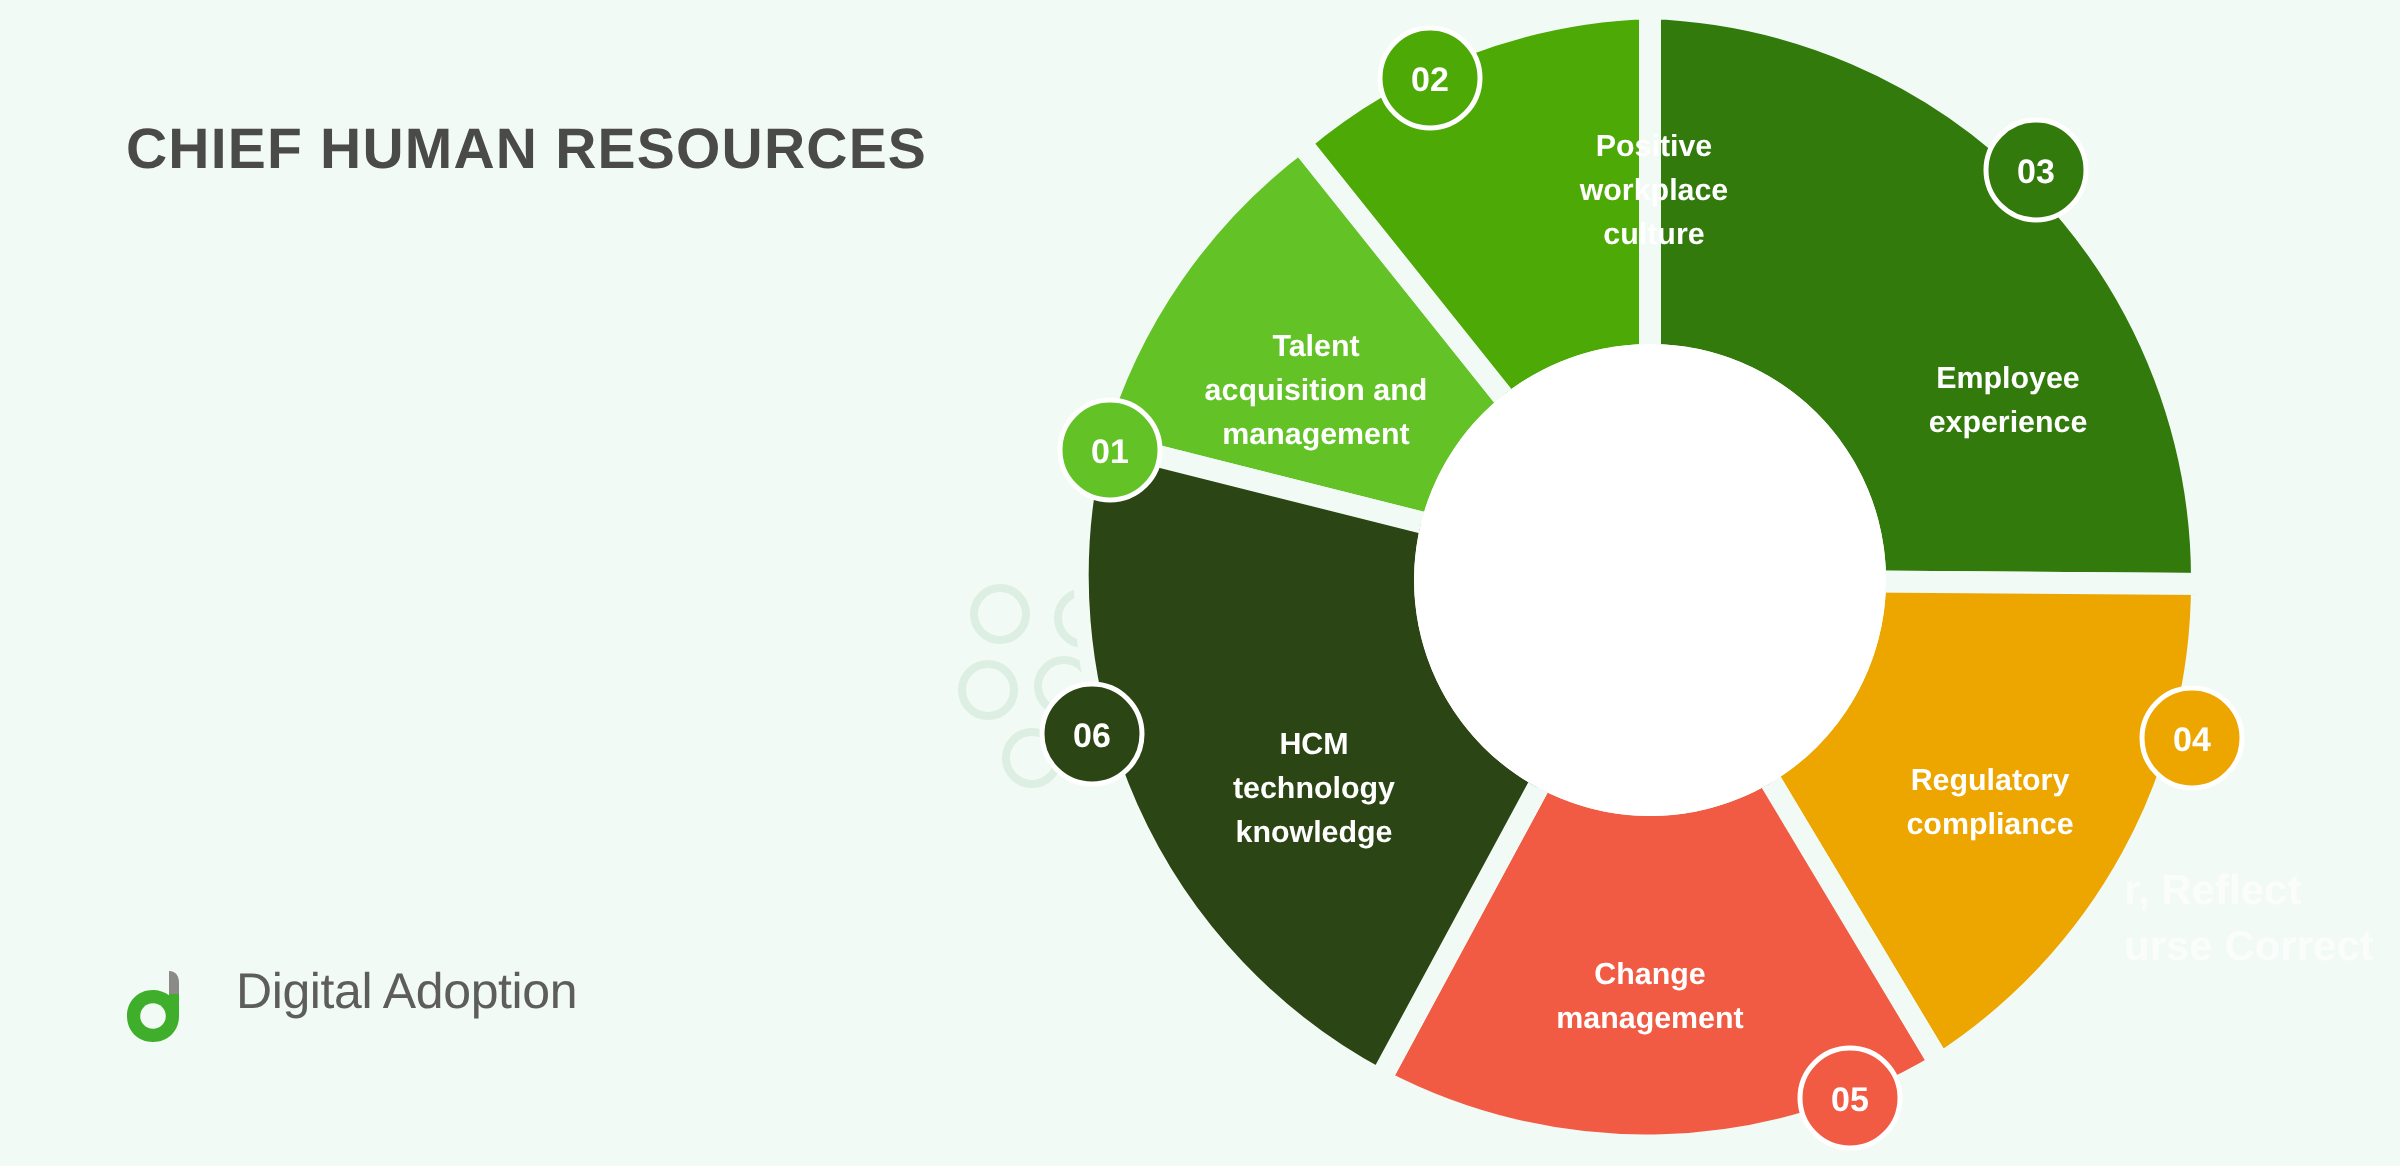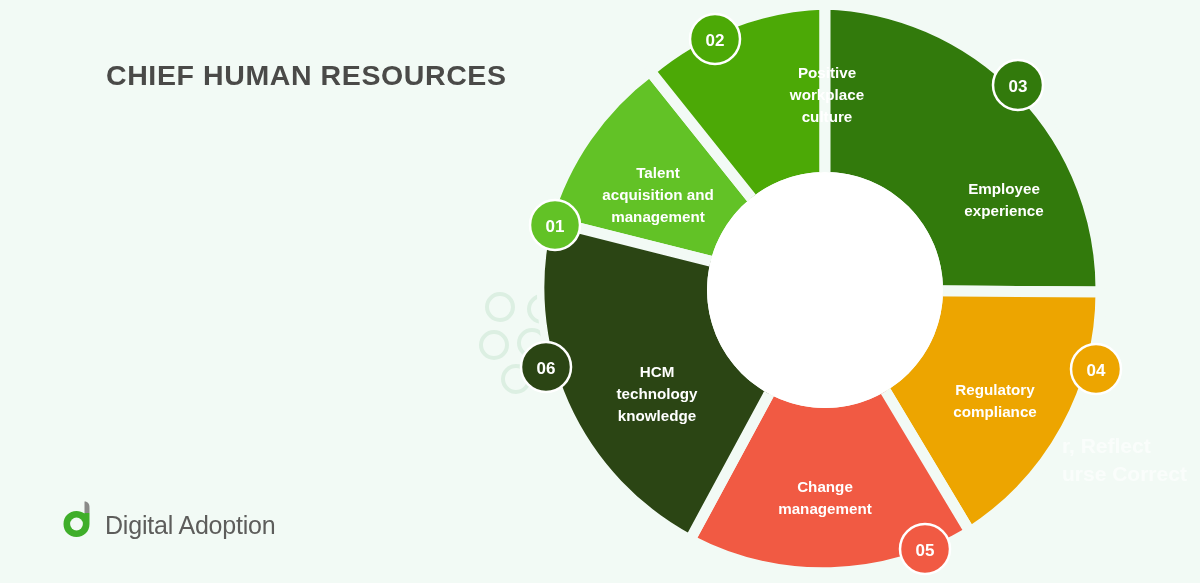--- a/index.html
+++ b/index.html
@@ -31,29 +31,28 @@
     position: absolute;
     left: 63px;
     top: 57px;
     width: 470px;
     font-size: 28.5px;
     font-weight: bold;
     letter-spacing: 0.6px;
     line-height: 1.32;
     color: #4a4a48;
     text-transform: uppercase;
-    margin-left: 43px;
   }
   #logo {
     position: absolute;
     left: 62px;
-    top: 500px;
+    top: 484px;
     display: flex;
-    align-items: flex-end;
-    gap: 9px;
+    align-items: flex-start;
+    gap: 22px;
   }
   #logo-mark {
     width: 34px;
     height: 38px;
     display: block;
   }
   #logo-text {
     font-size: 25px;
     color: #5d5d5b;
     letter-spacing: -0.2px;

